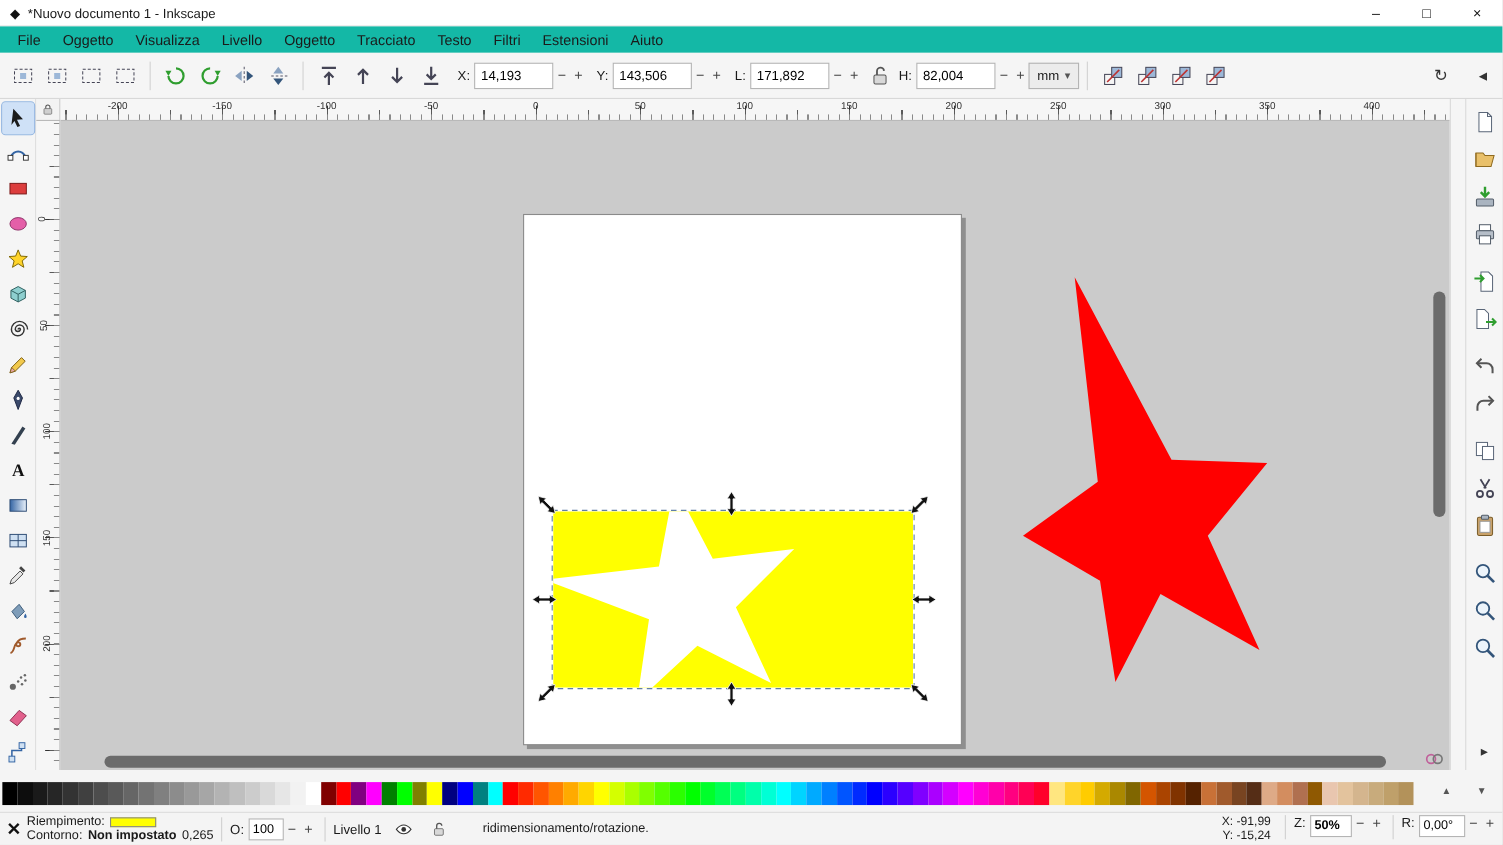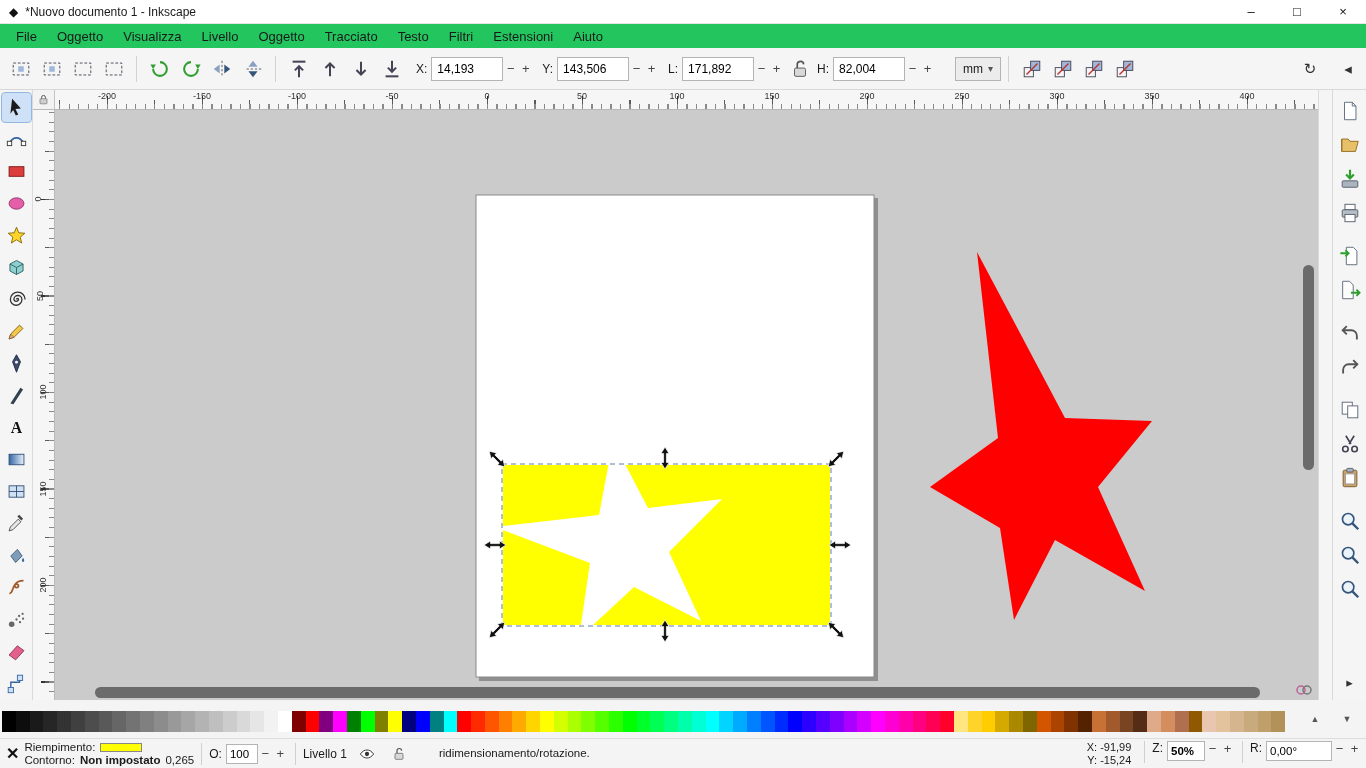--- a/index.html
+++ b/index.html
@@ -7,34 +7,34 @@
   body{position:relative;font-family:"Liberation Sans",sans-serif;background:#f5f5f5;font-size:12px;color:#1a1a1a}
 
   
   .titlebar{position:absolute;left:0;top:0;width:1366px;height:24px;background:#ffffff;display:flex;align-items:center;border-bottom:1px solid #e6e6e6}
   .app-icon{margin:0 7px 0 9px;font-size:12px;color:#111}
   .title-text{font-size:12px}
   .win-controls{margin-left:auto;display:flex;height:100%}
   .win-btn{width:46px;display:flex;align-items:center;justify-content:center;font-size:13px;color:#111}
 
   
-  .menubar{position:absolute;left:0;top:24px;width:1366px;height:24px;background:#22c55e;display:flex;align-items:center;padding-left:6px}
+  .menubar{position:absolute;left:0;top:24px;width:1366px;height:24px;background:#14b8a6;display:flex;align-items:center;padding-left:6px}
   .menu-item{padding:3px 10px;font-size:13px}
 
   
   .toolcontrols{position:absolute;left:0;top:48px;width:1366px;height:42px;background:#f5f5f5;border-bottom:1px solid #d8d8d8;display:flex;align-items:center;padding:0 5px}
   .tc-btn{width:31px;height:31px;display:flex;align-items:center;justify-content:center;border-radius:3px;flex:none}
   .tc-btn svg{width:22px;height:22px}
   .tc-sep{width:1px;height:26px;background:#d2d2d2;margin:0 7px;flex:none}
   .tc-buttons{display:flex;align-items:center}
   .field-group{display:flex;align-items:center;margin-left:9px;flex:none}
   .field-label{font-size:12px;margin-right:4px}
   .spin-field{width:72px;height:24px;border:1px solid #b4b4b4;background:#fff;font-size:12px;padding:0 5px;font-family:"Liberation Sans",sans-serif}
   .spin-flat{width:15px;text-align:center;font-size:13px;color:#444;cursor:default}
-  .unit-dd{height:24px;border:1px solid #b4b4b4;background:#ececec;display:flex;align-items:center;padding:0 7px;font-size:12px;gap:5px;margin-left:20px;flex:none}
+  .unit-dd{height:24px;border:1px solid #b4b4b4;background:#ececec;display:flex;align-items:center;padding:0 7px;font-size:12px;gap:5px;margin-left:0;flex:none}
   .tc-right{margin-left:auto;display:flex;align-items:center}
   .glyph-btn{width:26px;height:26px;display:flex;align-items:center;justify-content:center;font-size:15px;color:#333}
 
   
   .toolbox{position:absolute;left:0;top:90px;width:33px;height:610px;background:#f5f5f5;border-right:1px solid #dadada;display:flex;flex-direction:column;align-items:center;padding-top:3px}
   .tool-btn{width:29px;height:29px;margin-bottom:3px;display:flex;align-items:center;justify-content:center;border-radius:3px;flex:none}
   .tool-btn.active{background:#cfe1f7;outline:1px solid #93b6e2}
   .tool-btn svg{width:21px;height:21px}
 
   
@@ -846,17 +846,17 @@
       <div><span>X:</span> <span>-91,99</span></div>
       <div><span>Y:</span> <span>-15,24</span></div>
     </div>
     <div class="sb-sep"></div>
     <span style="margin-right:4px">Z:</span>
     <input class="mini-input" style="width: 38px; font-weight: bold;" readonly="" value="50%">
     <span class="spin-flat">−</span>
     <span class="spin-flat">+</span>
     <div class="sb-sep"></div>
     <span style="margin-right:4px">R:</span>
-    <input class="mini-input" style="width: 66px;" readonly="" value="0,00°">
+    <input class="mini-input" style="width: 42px;" readonly="" value="0,00°">
     <span class="spin-flat">−</span>
     <span class="spin-flat">+</span>
   </div>
 </div>
 
 </body></html>

